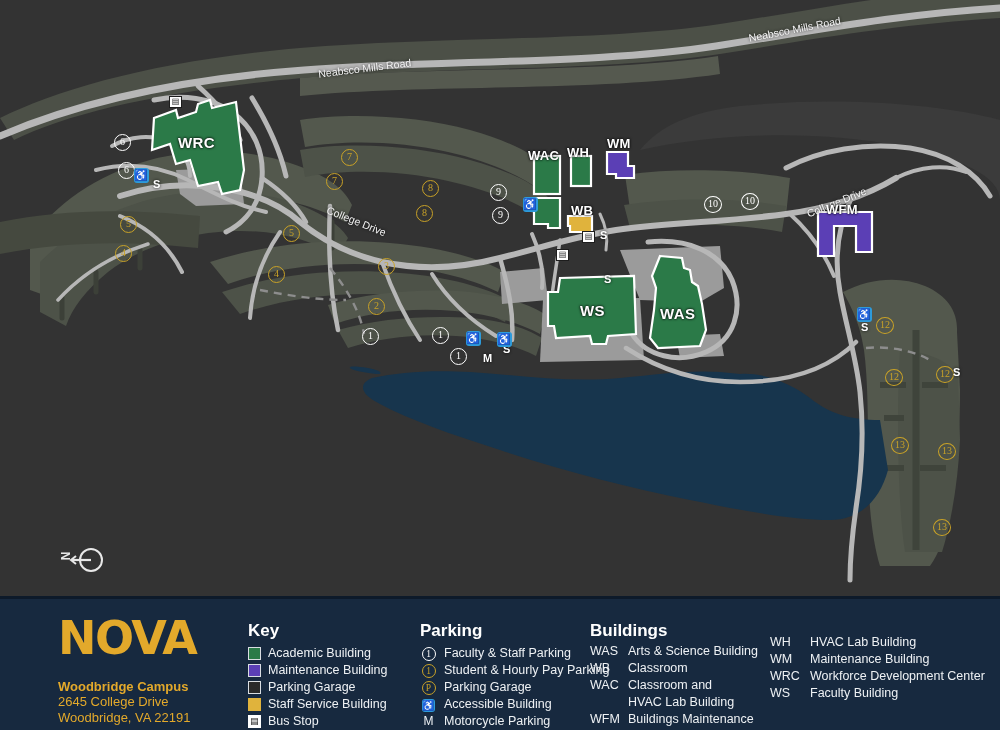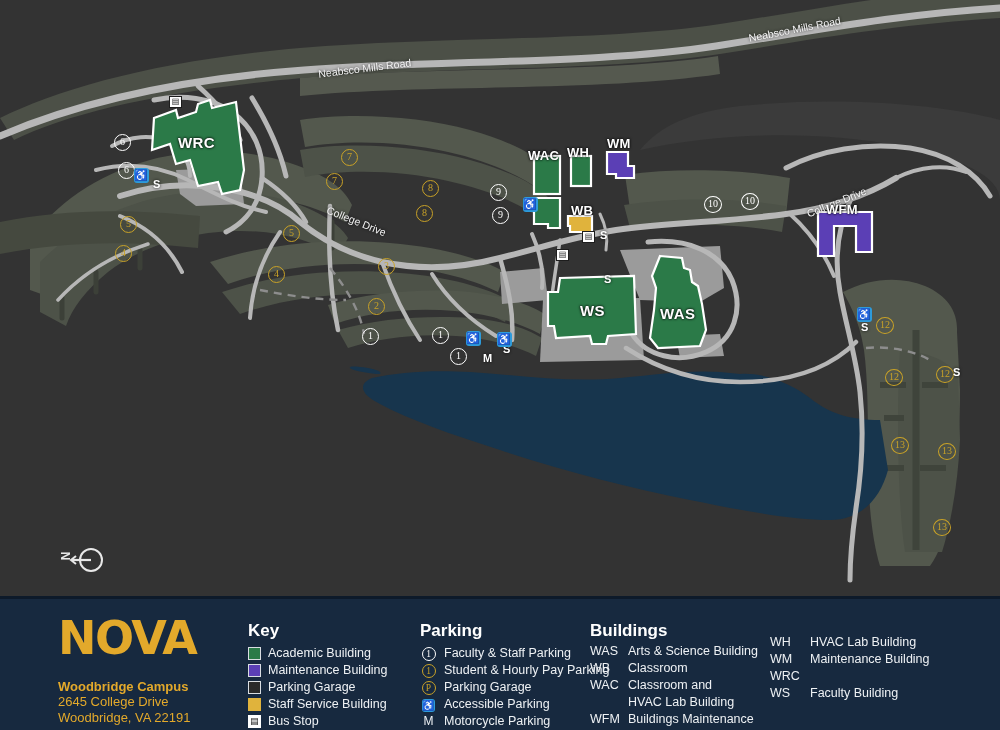--- a/index.html
+++ b/index.html
@@ -463,21 +463,21 @@
       <div class="leg-row">
         <span class="pk-ico"><span class="pk-circ gold">1</span></span>
         <span>Student &amp; Hourly Pay Parking</span>
       </div>
       <div class="leg-row">
         <span class="pk-ico"><span class="pk-circ gold">P</span></span>
         <span>Parking Garage</span>
       </div>
       <div class="leg-row">
         <span class="pk-ico"><span class="pk-acc">♿</span></span>
-        <span>Accessible Parking</span>
+        <span>Accessible Building</span>
       </div>
       <div class="leg-row">
         <span class="pk-ico">M</span>
         <span>Motorcycle Parking</span>
       </div>
       <div class="leg-row">
         <span class="pk-ico">S</span>
         <span>State Parking</span>
       </div>
     </div>
@@ -510,20 +510,21 @@
       <div class="bl-row">
         <span class="bl-code w2">WH</span>
         <span>HVAC Lab Building</span>
       </div>
       <div class="bl-row">
         <span class="bl-code w2">WM</span>
         <span>Maintenance Building</span>
       </div>
       <div class="bl-row">
         <span class="bl-code w2">WRC</span>
+        <span>Workforce Development Center</span>
       </div>
       <div class="bl-row">
         <span class="bl-code w2">WS</span>
         <span>Faculty Building</span>
       </div>
     </div>
 
   </div>
 </div>
 

